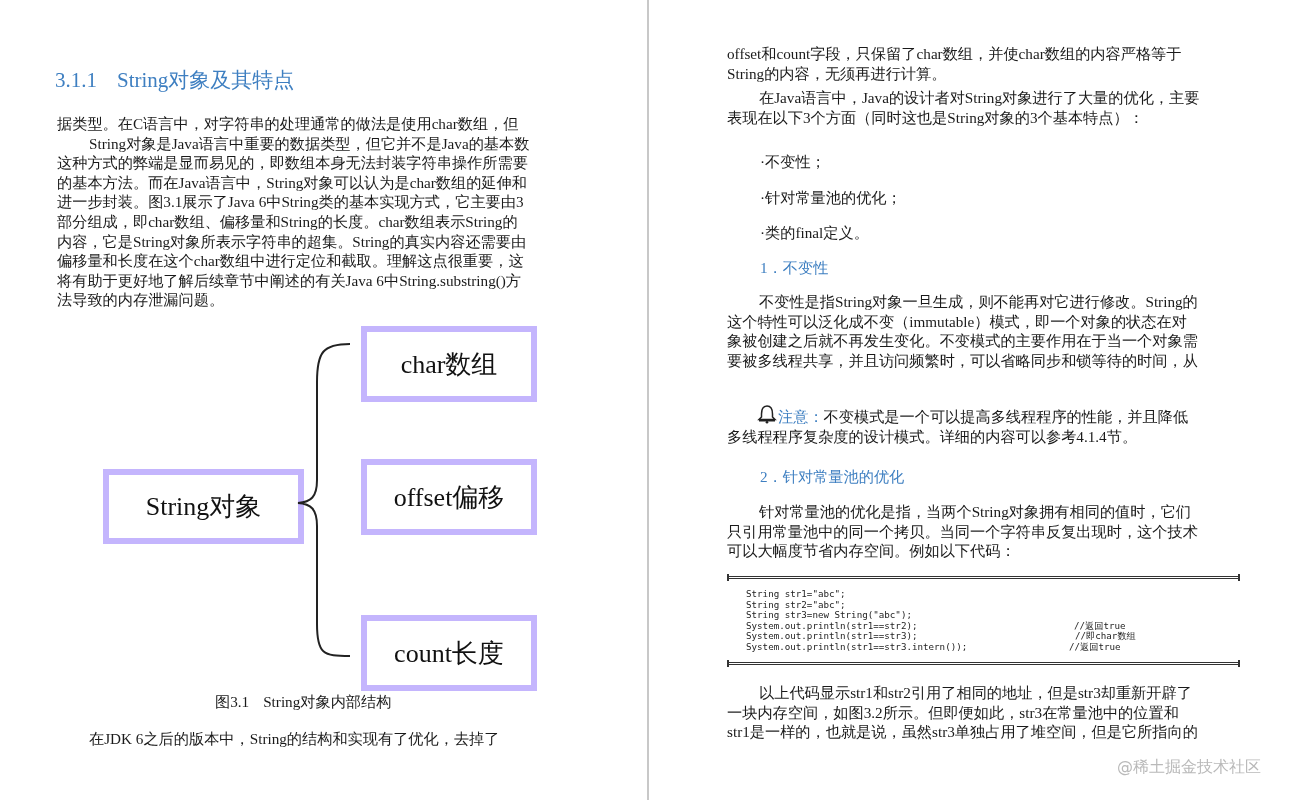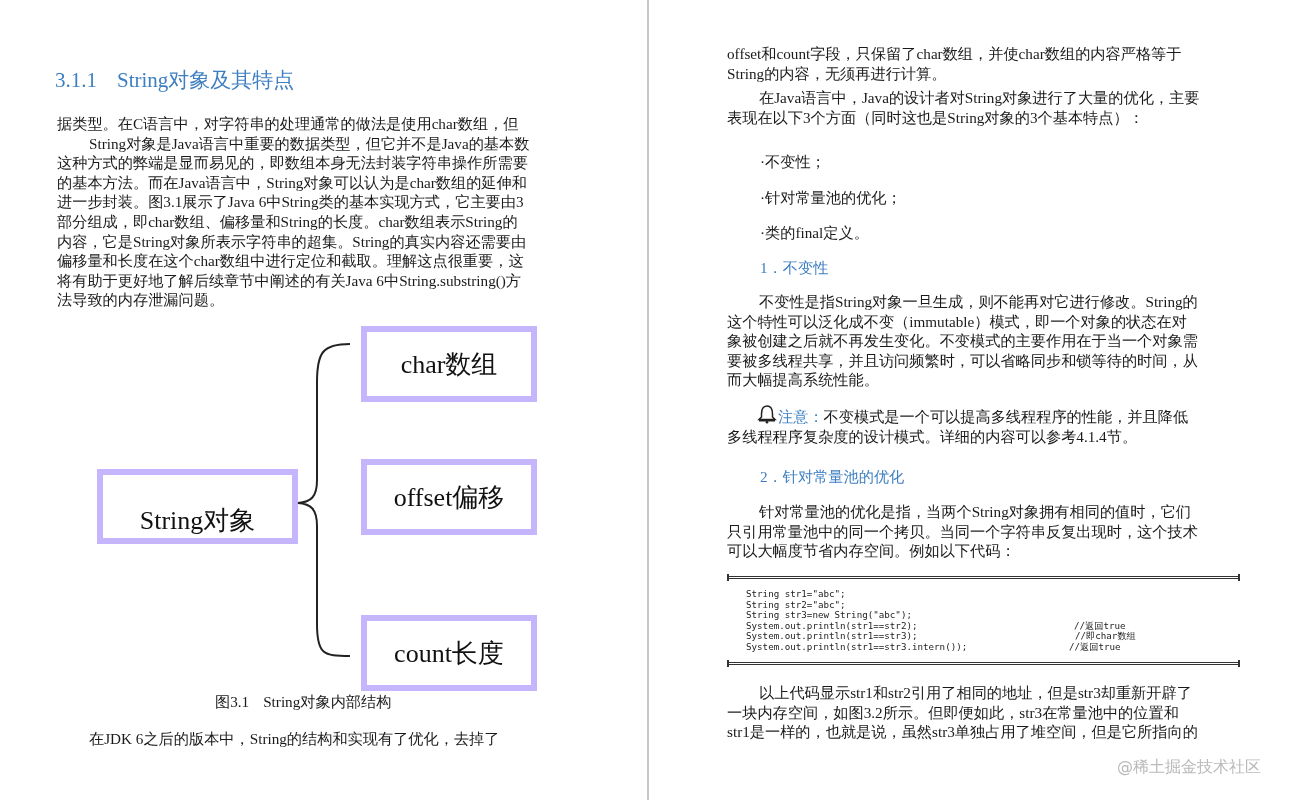--- a/index.html
+++ b/index.html
@@ -62,21 +62,21 @@
     <span class="ln">的基本方法。而在Java语言中，String对象可以认为是char数组的延伸和</span>
     <span class="ln">进一步封装。图3.1展示了Java 6中String类的基本实现方式，它主要由3</span>
     <span class="ln">部分组成，即char数组、偏移量和String的长度。char数组表示String的</span>
     <span class="ln">内容，它是String对象所表示字符串的超集。String的真实内容还需要由</span>
     <span class="ln">偏移量和长度在这个char数组中进行定位和截取。理解这点很重要，这</span>
     <span class="ln">将有助于更好地了解后续章节中阐述的有关Java 6中String.substring()方</span>
     <span class="ln">法导致的内存泄漏问题。</span>
   </div>
 
   <div class="diagram">
-    <div class="box" style="left:12px; top:147px; width:189px; height:63px;align-items:flex-end;">
+    <div class="box" style="left:18px; top:147px; width:189px; height:63px;">
       <span>String对象</span>
     </div>
     <svg style="position:absolute; left:210px; top:20px;" width="60" height="320" viewBox="0 0 60 320">
       <path d="M 55 2 C 28 2, 22 10, 22 40 L 22 138 C 22 155, 16 160, 3 161 C 16 162, 22 167, 22 184 L 22 282 C 22 312, 28 314, 55 314" fill="none" stroke="#222" stroke-width="2"></path>
     </svg>
     <div class="box" style="left:276px; top:4px; width:164px; height:64px;">
       <span>char数组</span>
     </div>
     <div class="box" style="left:276px; top:137px; width:164px; height:64px;">
       <span>offset偏移</span>
@@ -113,21 +113,20 @@
 <div class="bullet" style="left:760px; top:188px;">·针对常量池的优化；</div>
 <div class="bullet" style="left:760px; top:223px;">·类的final定义。</div>
 
 <div class="sub-heading" style="left:760px; top:258px;text-align:right;">1．不变性</div>
 
 <div class="para" style="left:727px; top:292px; width:510px;">
   <span class="ln indent">不变性是指String对象一旦生成，则不能再对它进行修改。String的</span>
   <span class="ln">这个特性可以泛化成不变（immutable）模式，即一个对象的状态在对</span>
   <span class="ln">象被创建之后就不再发生变化。不变模式的主要作用在于当一个对象需</span>
   <span class="ln">要被多线程共享，并且访问频繁时，可以省略同步和锁等待的时间，从</span>
-  <span class="ln">而大幅提高系统性能。</span>
 </div>
 
 <div class="note">
   <span class="ln">
     <svg class="bell" width="20" height="20" viewBox="0 0 20 20">
       <path d="M10 2 C5.5 2 4.5 6 4.5 10 L4.5 13 L2 15.5 L18 15.5 L15.5 13 L15.5 10 C15.5 6 14.5 2 10 2 Z" fill="none" stroke="#222" stroke-width="1.5"></path>
       <path d="M2 15.5 L18 15.5 L18 17.5 L2 17.5 Z" fill="#222"></path>
       <circle cx="10" cy="18.3" r="1.3" fill="#222"></circle>
     </svg><span class="note-label">注意：</span><span>不变模式是一个可以提高多线程程序的性能，并且降低</span>
   </span>

